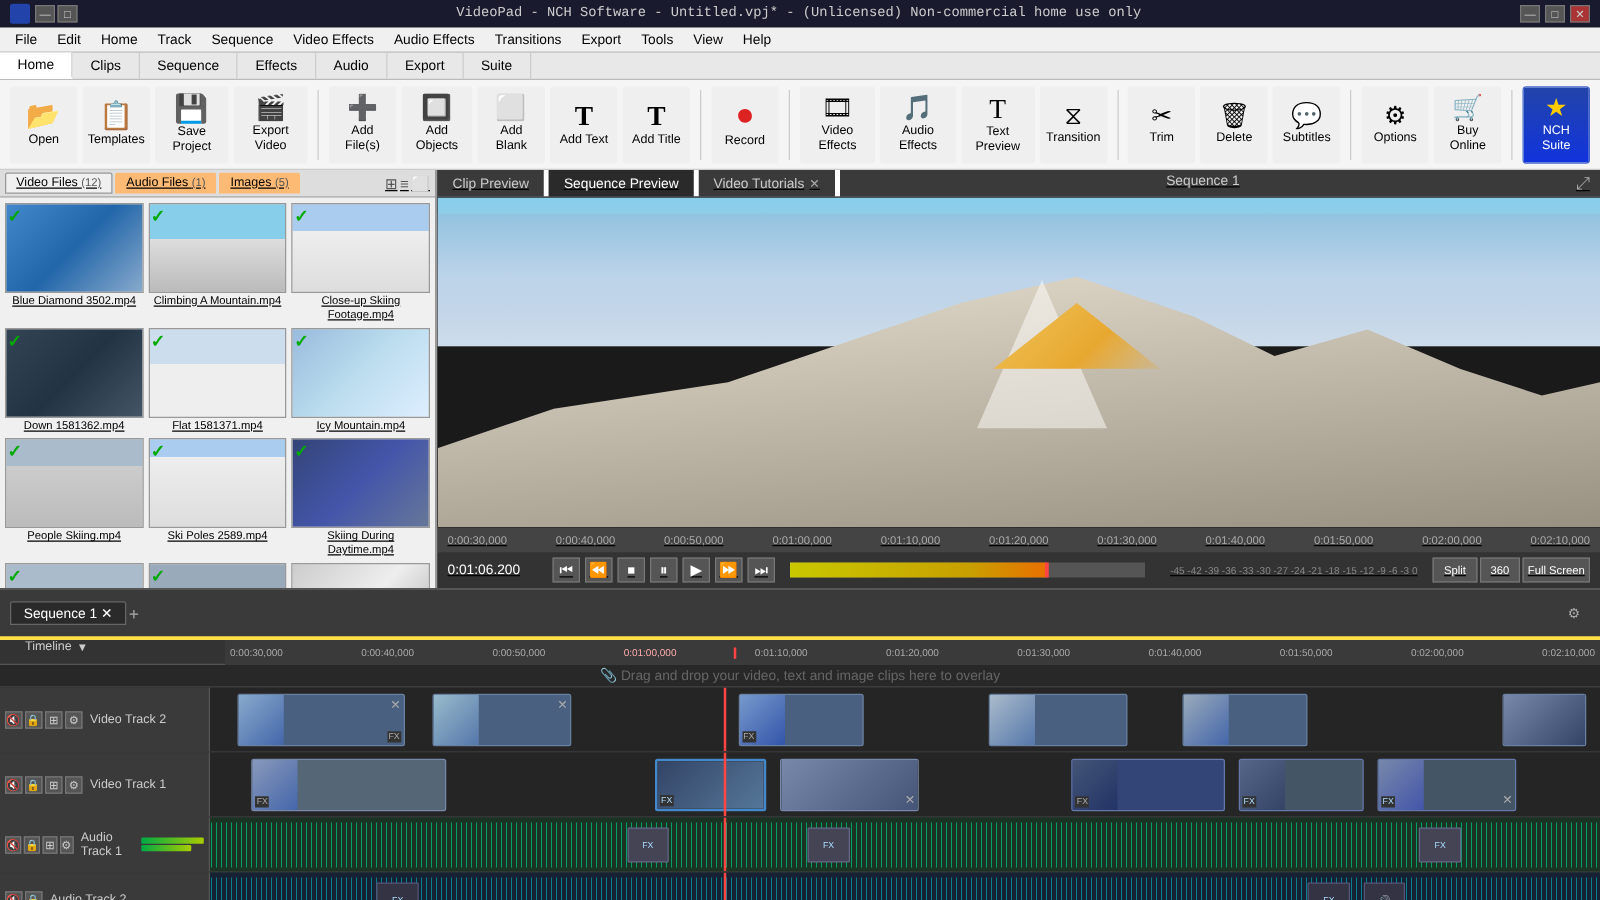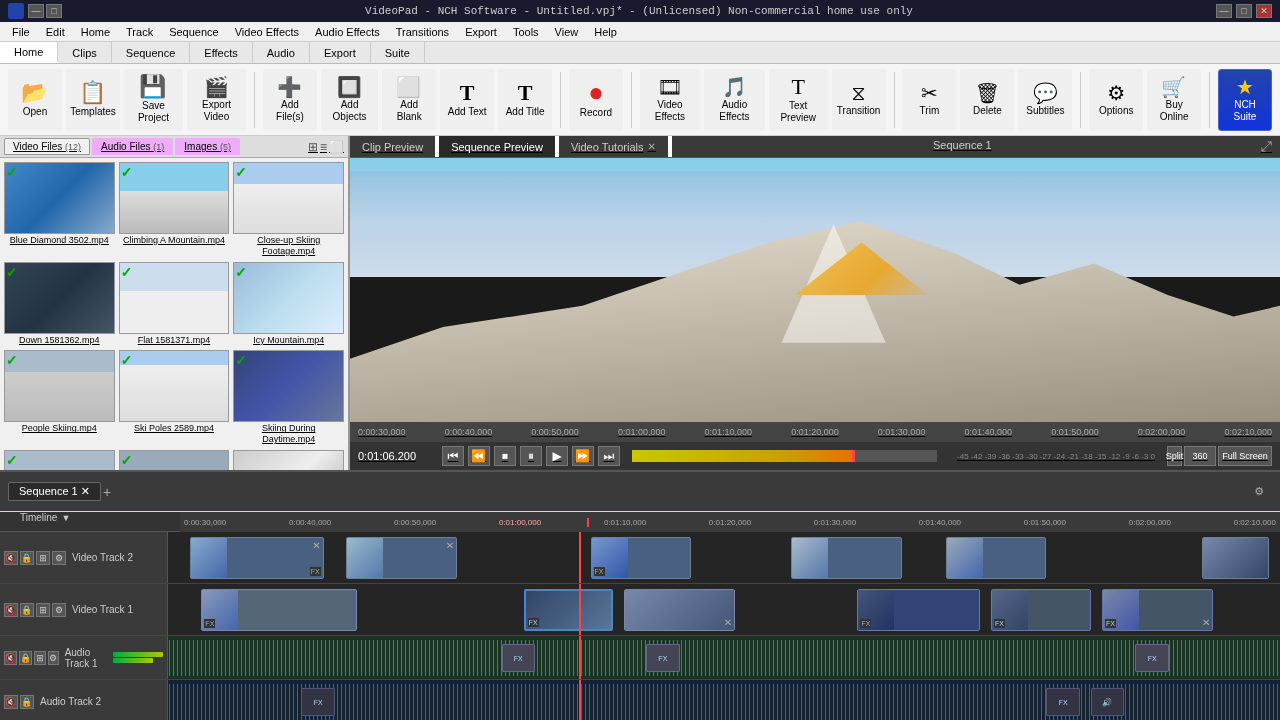--- a/index.html
+++ b/index.html
@@ -26,21 +26,21 @@
     .toolbar-btn .tb-icon { font-size: 22px; line-height: 1; }
     .toolbar-btn .tb-label { font-size: 10px; text-align: center; line-height: 1.2; }
     .toolbar-separator { width: 1px; height: 56px; background: #ccc; margin: 0 4px; }
 
     
     #content { display: flex; height: calc(720px - 22px - 20px - 22px - 72px - 20px); }
 
     
     #left-panel { width: 350px; background: #f0f0f0; border-right: 2px solid #999; display: flex; flex-direction: column; }
     #file-tabs { display: flex; align-items: center; background: #ddd; border-bottom: 1px solid #aaa; height: 22px; padding: 0 4px; }
-    .file-tab { font-size: 10px; padding: 2px 8px; cursor: pointer; border: 1px solid transparent; background: #f0abfc; margin-right: 2px; border-radius: 2px 2px 0 0; }
+    .file-tab { font-size: 10px; padding: 2px 8px; cursor: pointer; border: 1px solid transparent; background: #fdba74; margin-right: 2px; border-radius: 2px 2px 0 0; }
     .file-tab.active { background: #f0f0f0; border-color: #999; }
     .file-tab-count { font-size: 9px; color: #555; }
     .file-tab-icons { margin-left: auto; display: flex; gap: 2px; }
     .file-tab-icon { font-size: 12px; cursor: pointer; color: #555; }
 
     #media-grid { flex: 1; overflow-y: auto; padding: 4px; display: grid; grid-template-columns: repeat(3, 1fr); gap: 4px; align-content: start; background: #f0f0f0; }
     .media-item { position: relative; cursor: pointer; }
     .media-thumb { width: 100%; height: 72px; background: #888; border: 1px solid #999; display: flex; align-items: center; justify-content: center; overflow: hidden; }
     .media-check { position: absolute; top: 2px; left: 2px; color: #00aa00; font-size: 14px; font-weight: bold; }
     .media-label { font-size: 9px; text-align: center; padding: 1px; line-height: 1.2; color: #000; }
@@ -59,21 +59,21 @@
     #preview-controls { background: #333; padding: 4px 8px; display: flex; align-items: center; gap: 4px; }
     #time-display { color: #fff; font-size: 11px; min-width: 80px; }
     .ctrl-btn { background: #555; border: 1px solid #777; color: #fff; width: 22px; height: 20px; display: flex; align-items: center; justify-content: center; cursor: pointer; font-size: 12px; }
     #progress-bar-container { flex: 1; height: 12px; background: #555; margin: 0 8px; position: relative; }
     #progress-bar { height: 100%; background: linear-gradient(90deg, #c8c800 0%, #c8a000 70%, #e87000 100%); width: 72%; }
     #progress-marker { position: absolute; right: 27%; top: 0; width: 3px; height: 100%; background: #ff4444; }
     #audio-meter { display: flex; align-items: center; gap: 2px; font-size: 9px; color: #aaa; margin-left: 8px; }
 
     
     #bottom-section { height: 250px; background: #2a2a2a; border-top: 2px solid #555; }
-    #sequence-tabs { background: #3a3a3a; height: 40px; display: flex; align-items: center; padding: 16px 8px; border-bottom: 1px solid #fde047; }
+    #sequence-tabs { background: #3a3a3a; height: 40px; display: flex; align-items: center; padding: 16px 8px; border-bottom: 3px solid #fde047; }
     .seq-tab { padding: 2px 10px; font-size: 11px; color: #ccc; cursor: pointer; background: #4a4a4a; border: 1px solid #666; border-radius: 2px 2px 0 0; margin-right: 2px; }
     .seq-tab.active { background: #2a2a2a; color: white; }
     .seq-tab-add { color: #aaa; cursor: pointer; font-size: 14px; }
     #timeline-header { display: flex; align-items: flex-start; background: #333; height: 20px; border-bottom: 1px solid #555; padding-left: 12px; }
     #timeline-label { width: 168px; min-width: 168px; padding: 0 8px; font-size: 10px; color: #ccc; display: flex; align-items: center; gap: 4px; }
     #timeline-ruler { flex: 1; height: 20px; background: #3a3a3a; position: relative; display: flex; align-items: center; overflow: hidden; }
     #playhead { position: absolute; top: 0; height: 100%; width: 2px; background: #ff4444; z-index: 10; }
 
     #tracks-container { overflow-y: auto; height: calc(250px - 22px - 20px); }
     .track-row { display: flex; height: 52px; border-bottom: 1px solid #444; }
@@ -374,21 +374,21 @@
       <div class="ctrl-btn">⏩</div>
       <div class="ctrl-btn">⏭</div>
       <div id="progress-bar-container">
         <div id="progress-bar"></div>
         <div id="progress-marker"></div>
       </div>
       <div id="audio-meter">
         <span style="font-size:8px;color:#888;">-45 -42 -39 -36 -33 -30 -27 -24 -21 -18 -15 -12 -9 -6 -3 0</span>
       </div>
       <div style="display:flex;gap:2px;margin-left:8px;">
-        <div class="ctrl-btn" style="width:15px;font-size:9px;">Split</div>
+        <div class="ctrl-btn" style="width:36px;font-size:9px;">Split</div>
         <div class="ctrl-btn" style="width:32px;font-size:9px;">360</div>
         <div class="ctrl-btn" style="width:54px;font-size:9px;">Full Screen</div>
       </div>
     </div>
   </div>
 </div>
 
 <div id="bottom-section">
 
   <div id="sequence-tabs">
@@ -414,20 +414,23 @@
         <span>0:01:30,000</span>
         <span>0:01:40,000</span>
         <span>0:01:50,000</span>
         <span>0:02:00,000</span>
         <span>0:02:10,000</span>
         <div id="playhead" style="left:37%;"></div>
       </div>
     </div>
   </div>
 
+  <div style="background:#282828;height:18px;display:flex;align-items:center;justify-content:center;border-bottom:1px solid #444;">
+    <span style="color:#666;font-size:11px;">📎 Drag and drop your video, text and image clips here to overlay</span>
+  </div>
 
   <div id="tracks-container">
 
     <div class="track-row">
       <div class="track-header">
         <div class="track-ctrl">🔇</div>
         <div class="track-ctrl">🔒</div>
         <div class="track-ctrl">⊞</div>
         <div class="track-ctrl">⚙</div>
         <span class="track-name">Video Track 2</span>

